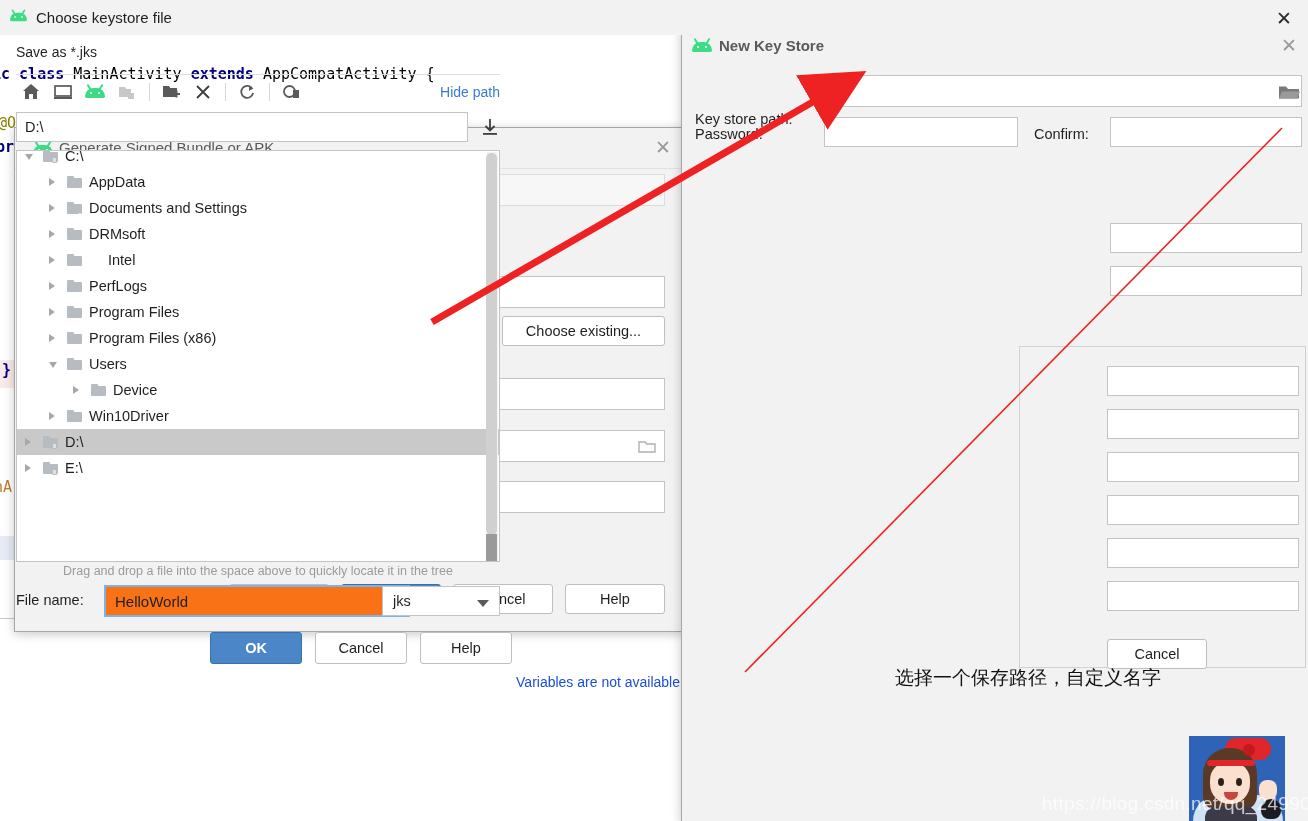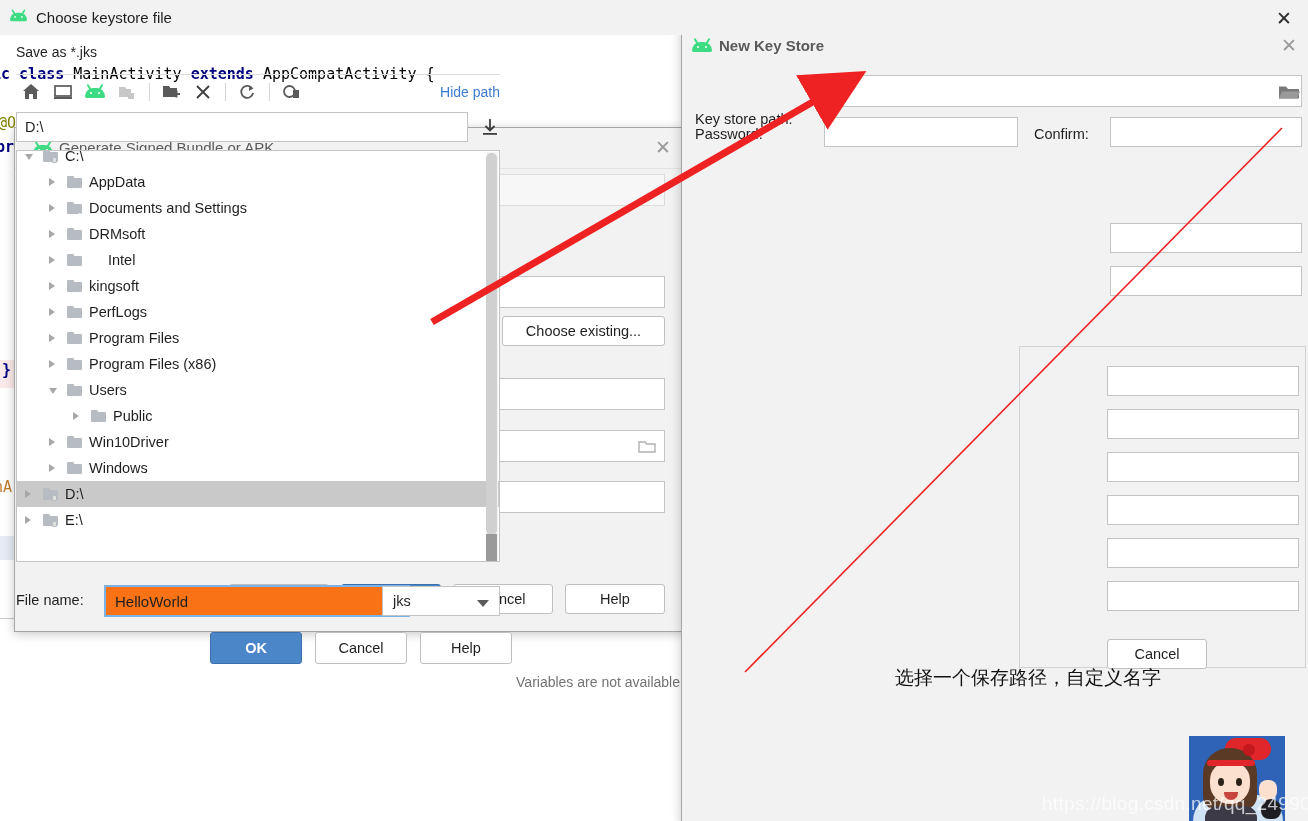--- a/index.html
+++ b/index.html
@@ -14,21 +14,21 @@
   .ide-topstrip{position:absolute;left:0;top:0;width:1308px;height:6px;background:#f2f2f2;border-bottom:1px solid #c8c8c8;}
   .ide-tab-active{position:absolute;left:288px;top:0;width:186px;height:5px;background:#9aa7b8;}
   .code-area{position:absolute;left:0;top:6px;width:1240px;height:612px;background:#fff;}
   .code-line{position:absolute;font-family:"DejaVu Sans Mono",monospace;font-size:15px;white-space:pre;}
   .kw{color:#000080;font-weight:bold;}
   .pl{color:#000000;}
   .ann{color:#808000;}
   .hl-row{position:absolute;left:0;width:22px;height:28px;background:#fbeaea;}
   .caret-row{position:absolute;left:0;width:22px;height:24px;background:#e6ebf5;}
   .debug-panel{position:absolute;left:0;top:618px;width:1250px;height:203px;background:#ffffff;border-top:1px solid #c9c9c9;}
-  .debug-panel .vars{position:absolute;right:570px;top:55px;color:#737373;font-size:14px;}
+  .debug-panel .vars{position:absolute;right:570px;top:55px;color:#1d4ed8;font-size:14px;}
   .right-rail{position:absolute;right:0;top:0;width:20px;height:821px;background:#f2f2f2;border-left:1px solid #c9c9c9;}
   .rail-tab{position:absolute;right:1px;writing-mode:vertical-rl;font-size:11px;color:#3c3c3c;letter-spacing:.2px;}
   .yellow-chip{position:absolute;left:1262px;top:4px;width:20px;height:17px;background:#f0c000;}
   .topfield{position:absolute;left:476px;top:0px;width:790px;height:24px;background:#fff;border:1px solid #c0c0c0;border-top:none;}
   .rail-icon{position:absolute;right:4px;width:12px;height:9px;background:#b4b4b4;border-radius:1px;}
 
   
   .dlg{position:absolute;background:#f2f2f2;border:1px solid #a6a6a6;box-shadow:0 2px 10px rgba(0,0,0,.22);}
   .dlg-title{position:absolute;left:0;top:0;right:0;height:40px;}
   .dlg-title .t{position:absolute;left:44px;top:11px;font-size:15px;color:#5a5a5a;}
@@ -413,28 +413,20 @@
             <div class="f"></div>
           </div>
           <div class="tlabel" style="left: 72px; margin-left: 19px;">Intel</div>
         </div>
         <div class="trow">
           <div class="tw closed" style="left: 32px;"></div>
           <div class="tfold" style="left: 50px;">
             <div class="tb"></div>
             <div class="f"></div>
           </div>
-          <div class="tlabel" style="left: 72px;">kingsoft</div>
-        </div>
-        <div class="trow">
-          <div class="tw closed" style="left: 32px;"></div>
-          <div class="tfold" style="left: 50px;">
-            <div class="tb"></div>
-            <div class="f"></div>
-          </div>
           <div class="tlabel" style="left: 72px;">PerfLogs</div>
         </div>
         <div class="trow">
           <div class="tw closed" style="left: 32px;"></div>
           <div class="tfold" style="left: 50px;">
             <div class="tb"></div>
             <div class="f"></div>
           </div>
           <div class="tlabel" style="left: 72px;">Program Files</div>
         </div>
@@ -453,37 +445,29 @@
             <div class="f"></div>
           </div>
           <div class="tlabel" style="left: 72px;">Users</div>
         </div>
         <div class="trow">
           <div class="tw closed" style="left: 56px;"></div>
           <div class="tfold" style="left: 74px;">
             <div class="tb"></div>
             <div class="f"></div>
           </div>
-          <div class="tlabel" style="left: 96px;">Public</div>
+          <div class="tlabel" style="left: 96px;">Device</div>
         </div>
         <div class="trow">
           <div class="tw closed" style="left: 32px;"></div>
           <div class="tfold" style="left: 50px;">
             <div class="tb"></div>
             <div class="f"></div>
           </div>
           <div class="tlabel" style="left: 72px;">Win10Driver</div>
-        </div>
-        <div class="trow">
-          <div class="tw closed" style="left: 32px;"></div>
-          <div class="tfold" style="left: 50px;">
-            <div class="tb"></div>
-            <div class="f"></div>
-          </div>
-          <div class="tlabel" style="left: 72px;">Windows</div>
         </div>
         <div class="trow sel">
           <div class="tw closed" style="left: 8px;"></div>
           <div class="tfold drive" style="left: 26px;">
             <div class="tb"></div>
             <div class="f"></div>
             <div class="pin"></div>
           </div>
           <div class="tlabel" style="left: 48px;">D:\</div>
         </div>
@@ -496,20 +480,21 @@
           </div>
           <div class="tlabel" style="left: 48px;">E:\</div>
         </div>
       </div>
     <div class="scrollbar">
       <div class="scrollthumb"></div>
       <div class="scrollthumb2"></div>
     </div>
   </div>
 
+  <div class="hint">Drag and drop a file into the space above to quickly locate it in the tree</div>
 
   <div class="fnrow">
     <div class="fnlabel">File name:</div>
     <div class="fninput">
       <span>HelloWorld</span>
     </div>
     <div class="fnsel">
       <span>jks</span>
       <div class="cv"></div>
     </div>

